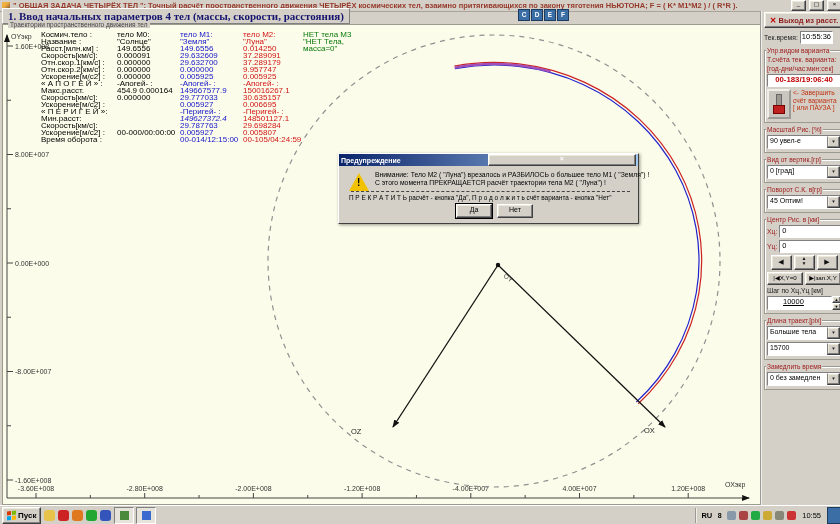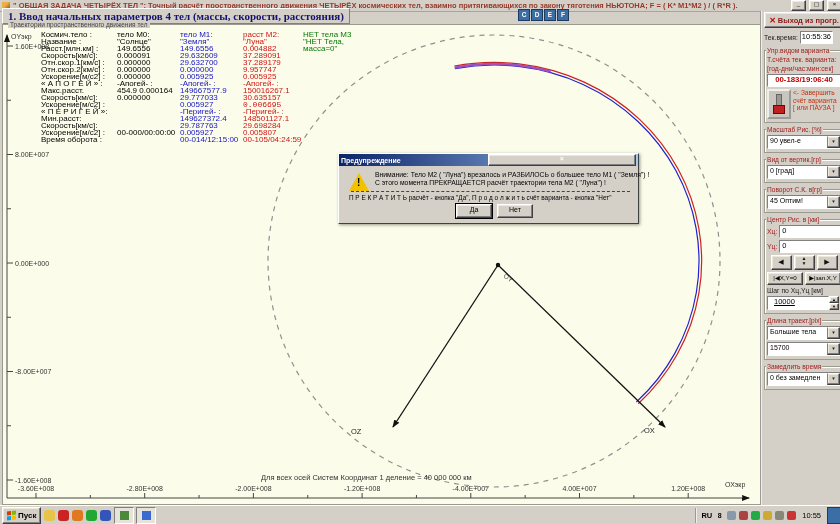--- a/index.html
+++ b/index.html
@@ -48,21 +48,21 @@
   #switch .track{position:absolute;left:7px;top:3px;width:4px;height:18px;background:#9a9890;border:1px solid #666;}
   #switch .knob{position:absolute;left:4px;top:14px;width:10px;height:7px;background:#c02020;border:1px solid #700;}
   .swtext{font-size:6.6px;color:#c03010;line-height:7.5px;white-space:nowrap;}
   .inp{flex:1;font-size:7.5px;height:11px;line-height:9px;padding:0 2px;}
   .arrbtns{display:flex;justify-content:center;gap:2px;}
   .abtn{width:19px;height:13px;font-size:7px;line-height:11px;text-align:center;color:#111;}
   .abtn .ud{display:block;font-size:5px;line-height:5px;}
   .xybtns{display:flex;gap:2px;}
   .xybtn{flex:1;height:11px;font-size:6.2px;line-height:9px;text-align:center;white-space:nowrap;}
   .spinrow{display:flex;}
-  .spin{width:54px;font-size:7.5px;height:12px;line-height:10px;padding-left:6px;text-decoration:underline;}
+  .spin{width:54px;font-size:7.5px;height:12px;line-height:10px;padding-left:15px;text-decoration:underline;}
   .spinner{width:10px;display:flex;flex-direction:column;}
   .spinner div{flex:1;font-size:4px;line-height:5px;text-align:center;}
   
   #dialog{position:absolute;left:338px;top:153px;width:299px;height:69px;background:#d4d0c8;border:1px solid;border-color:#fff #404040 #404040 #fff;box-shadow:1px 1px 3px rgba(0,0,0,.4);z-index:10;}
   #dlg-title{height:12px;background:linear-gradient(90deg,#0a246a,#a6caf0);display:flex;align-items:center;padding:0 2px;}
   #dlg-title span{flex:1;color:#fff;font-weight:bold;font-size:7px;}
   #dlg-close{width:10px;height:10px;font-size:6px;line-height:8px;text-align:center;}
   #warn-icon{position:absolute;left:10px;top:19px;width:0;height:0;border-left:10px solid transparent;border-right:10px solid transparent;border-bottom:18px solid #f2c200;}
   #warn-excl{position:absolute;left:18px;top:23px;color:#000;font-weight:bold;font-size:10px;z-index:2;}
   .dlg-line{position:absolute;left:36px;right:4px;font-size:6.8px;color:#000;white-space:nowrap;}
@@ -174,35 +174,35 @@
     <line x1="495" y1="240" x2="662" y2="402" stroke="#111" stroke-width="1.3" marker-end="url(#arrow)"></line>
     <text id="oz-label" x="348" y="409" font-size="7.5" fill="#222">OZ</text>
     <text id="ox-label" x="641" y="408" font-size="7.5" fill="#222">OX</text>
   </svg>
 
   <div id="param-table">
       <div class="trow">
         <span class="tcell c0">Космич.тело :</span>
         <span class="tcell c1" style="color: rgb(0, 0, 0);">тело М0:</span>
         <span class="tcell c2" style="color: rgb(20, 20, 200);">тело М1:</span>
-        <span class="tcell c3" style="color: rgb(208, 20, 20);">расст М2:</span>
+        <span class="tcell c3" style="color: rgb(208, 20, 20);">тело М2:</span>
         <span class="tcell c4" style="color: rgb(10, 122, 10);">НЕТ тела М3</span>
       </div>
       <div class="trow">
         <span class="tcell c0">Название :</span>
         <span class="tcell c1" style="color: rgb(0, 0, 0);">"Солнце"</span>
         <span class="tcell c2" style="color: rgb(20, 20, 200);">"Земля"</span>
         <span class="tcell c3" style="color: rgb(208, 20, 20);">"Луна"</span>
         <span class="tcell c4" style="color: rgb(10, 122, 10);">"НЕТ Тела,</span>
       </div>
       <div class="trow">
         <span class="tcell c0">Расст.[млн.км] :</span>
         <span class="tcell c1" style="color: rgb(0, 0, 0);">149.6556</span>
         <span class="tcell c2" style="color: rgb(20, 20, 200);">149.6556</span>
-        <span class="tcell c3" style="color: rgb(208, 20, 20);">0.004882</span>
+        <span class="tcell c3" style="color: rgb(208, 20, 20);">0.014250</span>
         <span class="tcell c4" style="color: rgb(10, 122, 10);">масса=0"</span>
       </div>
       <div class="trow">
         <span class="tcell c0">Скорость[км/с]:</span>
         <span class="tcell c1" style="color: rgb(0, 0, 0);">0.000091</span>
         <span class="tcell c2" style="color: rgb(20, 20, 200);">29.632609</span>
         <span class="tcell c3" style="color: rgb(208, 20, 20);">37.289091</span>
         <span class="tcell c4" style="color: rgb(10, 122, 10);"></span>
       </div>
       <div class="trow">
@@ -244,34 +244,34 @@
         <span class="tcell c0">Скорость[км/с]:</span>
         <span class="tcell c1" style="color: rgb(0, 0, 0);">0.000000</span>
         <span class="tcell c2" style="color: rgb(20, 20, 200);">29.777033</span>
         <span class="tcell c3" style="color: rgb(208, 20, 20);">30.635157</span>
         <span class="tcell c4" style="color: rgb(10, 122, 10);"></span>
       </div>
       <div class="trow">
         <span class="tcell c0">Ускорение[м/с2] :</span>
         <span class="tcell c1" style="color: rgb(0, 0, 0);"></span>
         <span class="tcell c2" style="color: rgb(20, 20, 200);">0.005927</span>
-        <span class="tcell c3" style="color: rgb(208, 20, 20); font-family: Liberation Mono, monospace;">0.006695</span>
+        <span class="tcell c3" style="color: rgb(208, 20, 20);">0.006695</span>
         <span class="tcell c4" style="color: rgb(10, 122, 10);"></span>
       </div>
       <div class="trow">
         <span class="tcell c0">« П Е Р И Г Е Й »:</span>
         <span class="tcell c1" style="color: rgb(0, 0, 0);"></span>
         <span class="tcell c2" style="color: rgb(20, 20, 200);">-Перигей- :</span>
         <span class="tcell c3" style="color: rgb(208, 20, 20);">-Перигей- :</span>
         <span class="tcell c4" style="color: rgb(10, 122, 10);"></span>
       </div>
       <div class="trow">
         <span class="tcell c0">Мин.расст:</span>
         <span class="tcell c1" style="color: rgb(0, 0, 0);"></span>
-        <span class="tcell c2" style="color: rgb(20, 20, 200);">149627372.4</span>
+        <span class="tcell c2" style="color: rgb(20, 20, 200); font-style: italic;">149627372.4</span>
         <span class="tcell c3" style="color: rgb(208, 20, 20);">148501127.1</span>
         <span class="tcell c4" style="color: rgb(10, 122, 10);"></span>
       </div>
       <div class="trow">
         <span class="tcell c0">Скорость[км/с]:</span>
         <span class="tcell c1" style="color: rgb(0, 0, 0);"></span>
         <span class="tcell c2" style="color: rgb(20, 20, 200);">29.787763</span>
         <span class="tcell c3" style="color: rgb(208, 20, 20);">29.698284</span>
         <span class="tcell c4" style="color: rgb(10, 122, 10);"></span>
       </div>
@@ -283,27 +283,26 @@
         <span class="tcell c4" style="color: rgb(10, 122, 10);"></span>
       </div>
       <div class="trow">
         <span class="tcell c0">Время оборота :</span>
         <span class="tcell c1" style="color: rgb(0, 0, 0);"></span>
         <span class="tcell c2" style="color: rgb(20, 20, 200);">00-014/12:15:00</span>
         <span class="tcell c3" style="color: rgb(208, 20, 20);">00-105/04:24:59</span>
         <span class="tcell c4" style="color: rgb(10, 122, 10);"></span>
       </div>
     </div>
-  <div id="scale-note">Для всех осей Систем Координат  1 деление  =  40 000 000 км</div>
 </div>
 
 <div id="sidebar">
   <div id="exit-btn" class="btn3d">
     <span id="exit-x">✕</span>
-    <span>Выход из прогр.</span>
+    <span>Выход из расст.</span>
   </div>
 
   <div class="srow">
     <span class="slabel">Тек.время:</span>
     <span class="valbox sunk">10:55:36</span>
   </div>
 
   <div class="grp">
     <span class="gtitle">Упр.видом варианта</span>
     <span class="slabel red">Т.счёта тек. варианта:</span>

